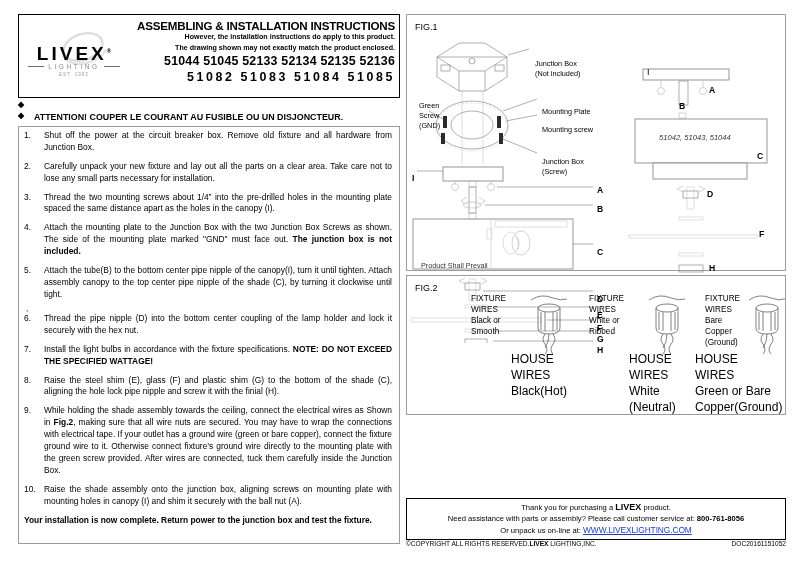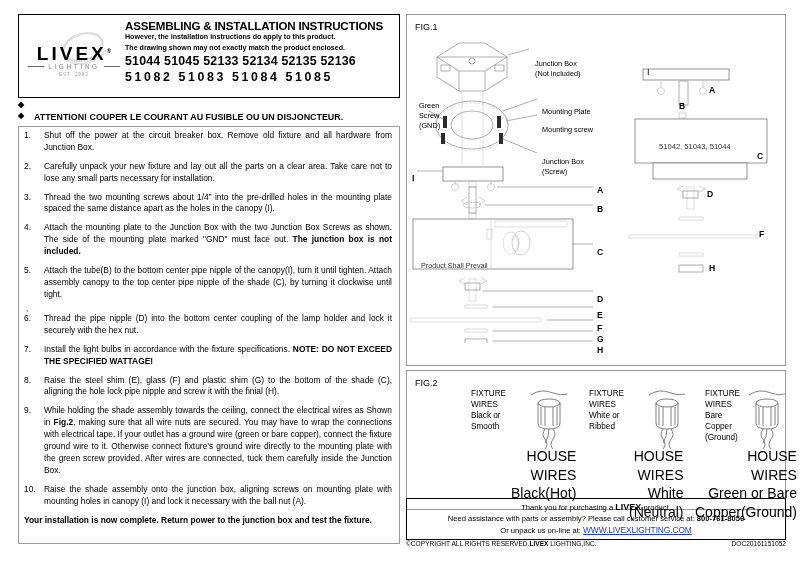--- a/index.html
+++ b/index.html
@@ -33,21 +33,21 @@
     font-size:6.5px;letter-spacing:2.6px;color:#8a8a8a;
   }
   .logo-rule{position:absolute;top:36px;height:1px;background:#6f6f6f;}
   .logo-rule.l{left:2px;width:16px;}
   .logo-rule.r{right:2px;width:16px;}
   .logo-est{
     position:absolute;left:0;top:42px;width:96px;text-align:center;
     font-size:4.5px;letter-spacing:1px;color:#9a9a9a;
   }
 
-  .header-text{flex:1;text-align:left;padding-top:1px;}
+  .header-text{flex:1;text-align:right;padding-top:1px;}
   .h-title{font-size:11.6px;font-weight:bold;letter-spacing:-0.2px;line-height:1.15;}
   .h-sub{font-size:7.1px;font-weight:bold;line-height:1.3;margin-top:1px;}
   .h-models{font-size:12.4px;font-weight:bold;line-height:1.24;letter-spacing:0.2px;margin-top:1px;}
   .h-models.row3{letter-spacing:2.6px;}
 
   .warn-list{margin-top:2px;}
   .warn-row{display:flex;align-items:flex-start;font-size:8.9px;font-weight:bold;line-height:1.35;}
   .warn-dia{flex:0 0 16px;font-size:8px;line-height:1.35;}
 
   .steps-box{
@@ -58,41 +58,41 @@
   .step{display:flex;margin-bottom:7px;}
   .step-num{flex:0 0 20px;font-size:8.4px;line-height:1.42;}
   .step-txt{flex:1;font-size:8.4px;line-height:1.42;text-align:justify;}
   .step-txt b{font-weight:bold;}
   .stray{font-size:8px;line-height:0.3;margin:0 0 1px 2px;height:4px;}
   .closing{font-size:8.4px;font-weight:bold;line-height:1.42;margin-top:1px;}
 
   
   .right-col{position:absolute;left:406px;top:14px;width:380px;}
   .fig-box{border:1px solid #9b9b9b;box-sizing:border-box;position:relative;}
-  .fig1{height:352px;}
+  .fig1{height:257px;}
   .fig2{height:140px;margin-top:4px;}
   .fig-label{position:absolute;font-size:9px;}
   .fig1 .fig-label{left:8px;top:7px;}
   .fig2 .fig-label{left:8px;top:7px;}
 
   .d-text{position:absolute;font-size:7.3px;line-height:1.35;white-space:pre;color:#000;}
   .d-letter{position:absolute;font-size:8.6px;font-weight:bold;}
   .d-letter.thin{font-weight:normal;font-size:9px;}
 
   svg{display:block;}
   .ln{stroke:#8d8d8d;stroke-width:0.7;fill:none;}
   .ln-d{stroke:#4a4a4a;stroke-width:0.7;fill:none;}
   .pt{stroke:#b4b4b4;stroke-width:0.6;fill:none;}
   .box-ln{stroke:#7a7a7a;stroke-width:0.8;fill:#fff;}
   .lt{stroke:#c8c8c8;stroke-width:0.6;fill:none;}
 
   .prevail{position:absolute;font-size:7.2px;color:#333;margin-top:13px;}
   .modelnums{position:absolute;font-size:7.6px;color:#333;}
   .wg-top{position:absolute;font-size:8.2px;line-height:1.33;white-space:pre;}
-  .wg-bot{position:absolute;font-size:14px;line-height:1.33;white-space:pre;text-align:right;}
+  .wg-bot{position:absolute;font-size:12px;line-height:1.33;white-space:pre;}
 
   
   .footer-box{
     position:absolute;left:406px;top:498px;width:380px;box-sizing:border-box;
     border:1px solid #000;padding:2px 4px 3px 4px;text-align:center;
   }
   .f-line{font-size:7.6px;line-height:1.42;}
   .f-line b{font-weight:bold;}
   .f-brand{font-size:9px;font-weight:bold;}
   .f-url{color:#1a3fd0;text-decoration:underline;font-size:8.4px;letter-spacing:-0.1px;}
@@ -176,21 +176,21 @@
       <div class="step">
         <div class="step-num">8.</div>
         <div class="step-txt">Raise the steel shim (E), glass (F) and plastic shim (G) to the bottom of the shade (C), aligning the hole lock pipe nipple and screw it with the finial (H).</div>
       </div>
       <div class="step">
         <div class="step-num">9.</div>
         <div class="step-txt">While holding the shade assembly towards the ceiling, connect the electrical wires as Shown in <b>Fig.2</b>, making sure that all wire nuts are secured. You may have to wrap the connections with electrical tape. If your outlet has a ground wire (green or bare copper), connect the fixture ground wire to it. Otherwise connect fixture’s ground wire directly to the mounting plate with the green screw provided. After wires are connected, tuck them carefully inside the Junction Box.</div>
       </div>
       <div class="step">
         <div class="step-num">10.</div>
-        <div class="step-txt">Raise the shade assembly onto the junction box, aligning screws on mounting plate with mounting holes in canopy (I) and lock it necessary with the ball nut (A).</div>
+        <div class="step-txt">Raise the shade assembly onto the junction box, aligning screws on mounting plate with mounting holes in canopy (I) and shim it securely with the ball nut (A).</div>
       </div>
 
       <div class="closing">Your installation is now complete. Return power to the junction box and test the fixture.</div>
     </div>
   </div>
 
   <div class="right-col">
 
     <div class="fig-box fig1">
       <div class="fig-label">FIG.1</div>
@@ -318,21 +318,21 @@
       <div class="d-letter" style="left:190px;top:330px;">H</div>
 
       <svg width="378" height="328" viewBox="0 0 378 328" style="position:absolute;left:0;top:0;pointer-events:none;">
         <line x1="90" y1="172" x2="186" y2="172" class="ln"></line>
         <line x1="78" y1="190" x2="186" y2="190" class="ln"></line>
       </svg>
 
       <div class="d-letter thin" style="left:240px;top:52px;">I</div>
       <div class="d-letter" style="left:302px;top:70px;">A</div>
       <div class="d-letter" style="left:272px;top:86px;">B</div>
-      <div class="modelnums" style="left:252px;top:127px;">51042, 51043, 51044</div>
+      <div class="modelnums" style="left:252px;top:118px;font-style:italic;">51042, 51043, 51044</div>
       <div class="d-letter" style="left:350px;top:136px;">C</div>
       <div class="d-letter" style="left:300px;top:174px;">D</div>
       <div class="d-letter" style="left:352px;top:214px;">F</div>
       <div class="d-letter" style="left:302px;top:248px;">H</div>
     </div>
 
     <div class="fig-box fig2">
       <div class="fig-label">FIG.2</div>
 
       <div class="wg-top" style="left:64px;top:18px;">FIXTURE

